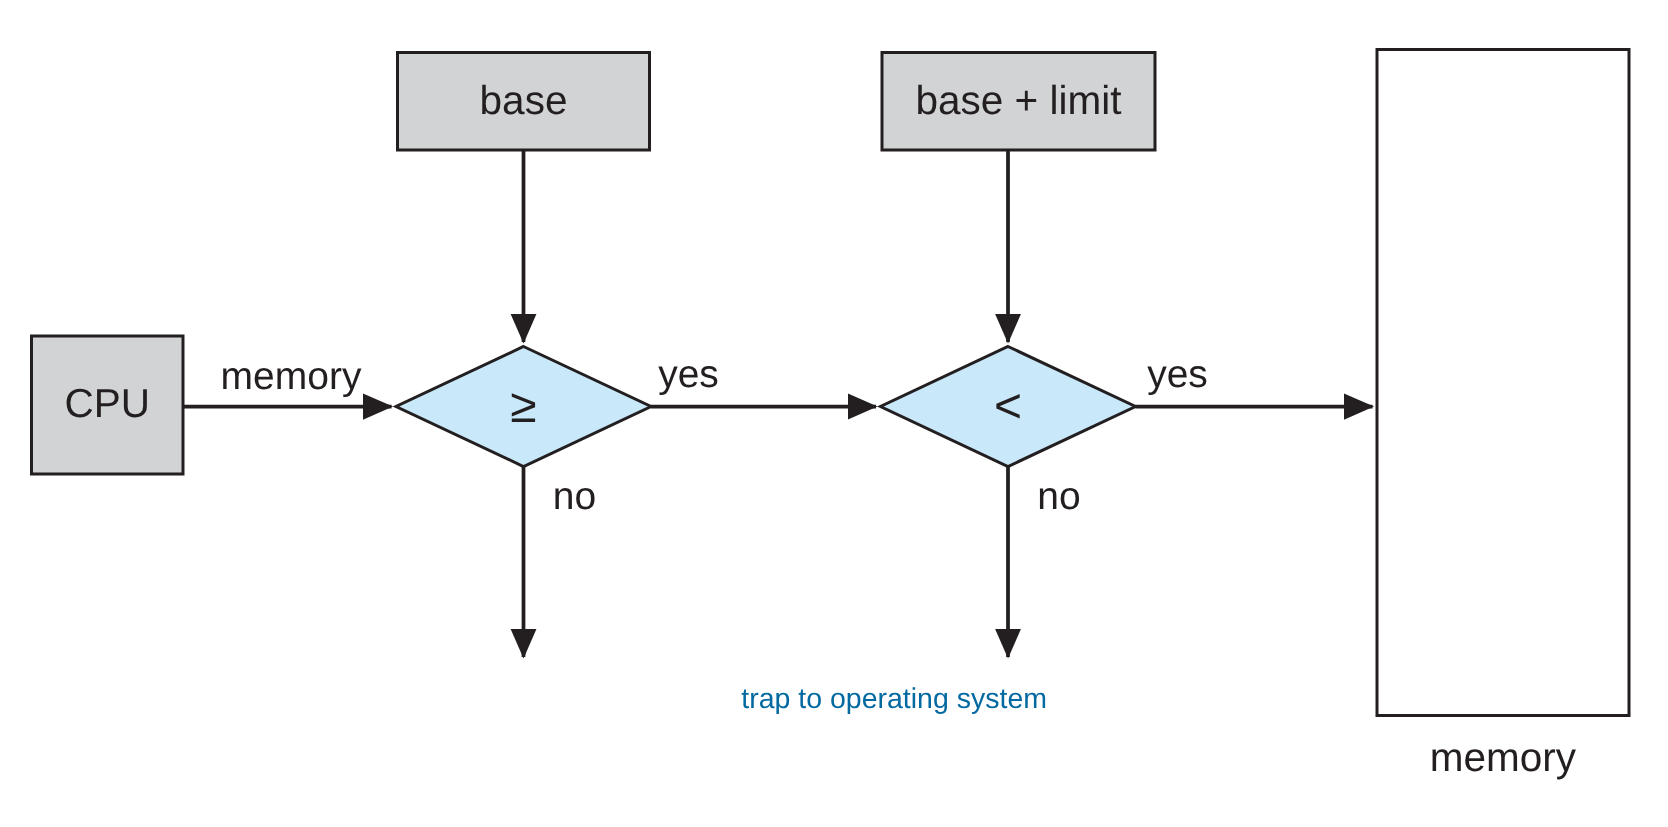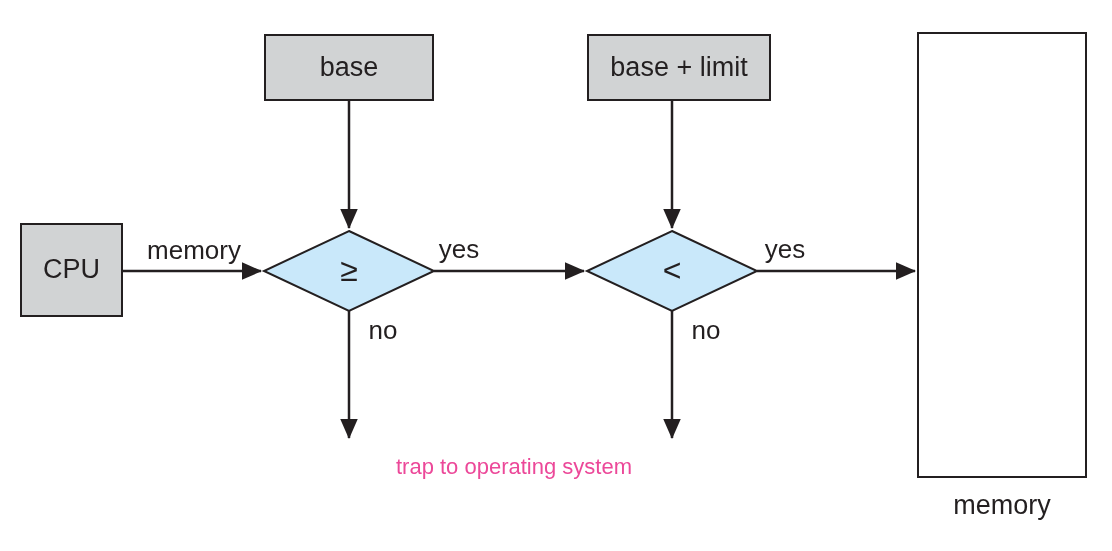--- a/index.html
+++ b/index.html
@@ -43,24 +43,24 @@
     user-select: none;
   }
   .node-label { font-size: 27px; }
   .cond-symbol { font-size: 32px; font-weight: 400; }
   .edge-label { font-size: 26px; }
   .trap-text {
     position: absolute;
     left: 330px;
     top: 449px;
     width: 368px;
-    text-align: center;
-    font-size: 22px;
+    text-align: right;
+    font-size: 19px;
     line-height: 36px;
-    color: #ec4899;
+    color: #0369a1;
   }
 </style>
 </head>
 <body>
 
 <div id="canvas" style="background: rgb(255, 255, 255);">
 
   <svg id="shapes" viewBox="0 0 1112 551" xmlns="http://www.w3.org/2000/svg">
     <defs>
       <marker id="arrow" markerUnits="strokeWidth" markerWidth="8" markerHeight="7" viewBox="0 0 8 7" refX="7.6" refY="3.5" orient="auto">

